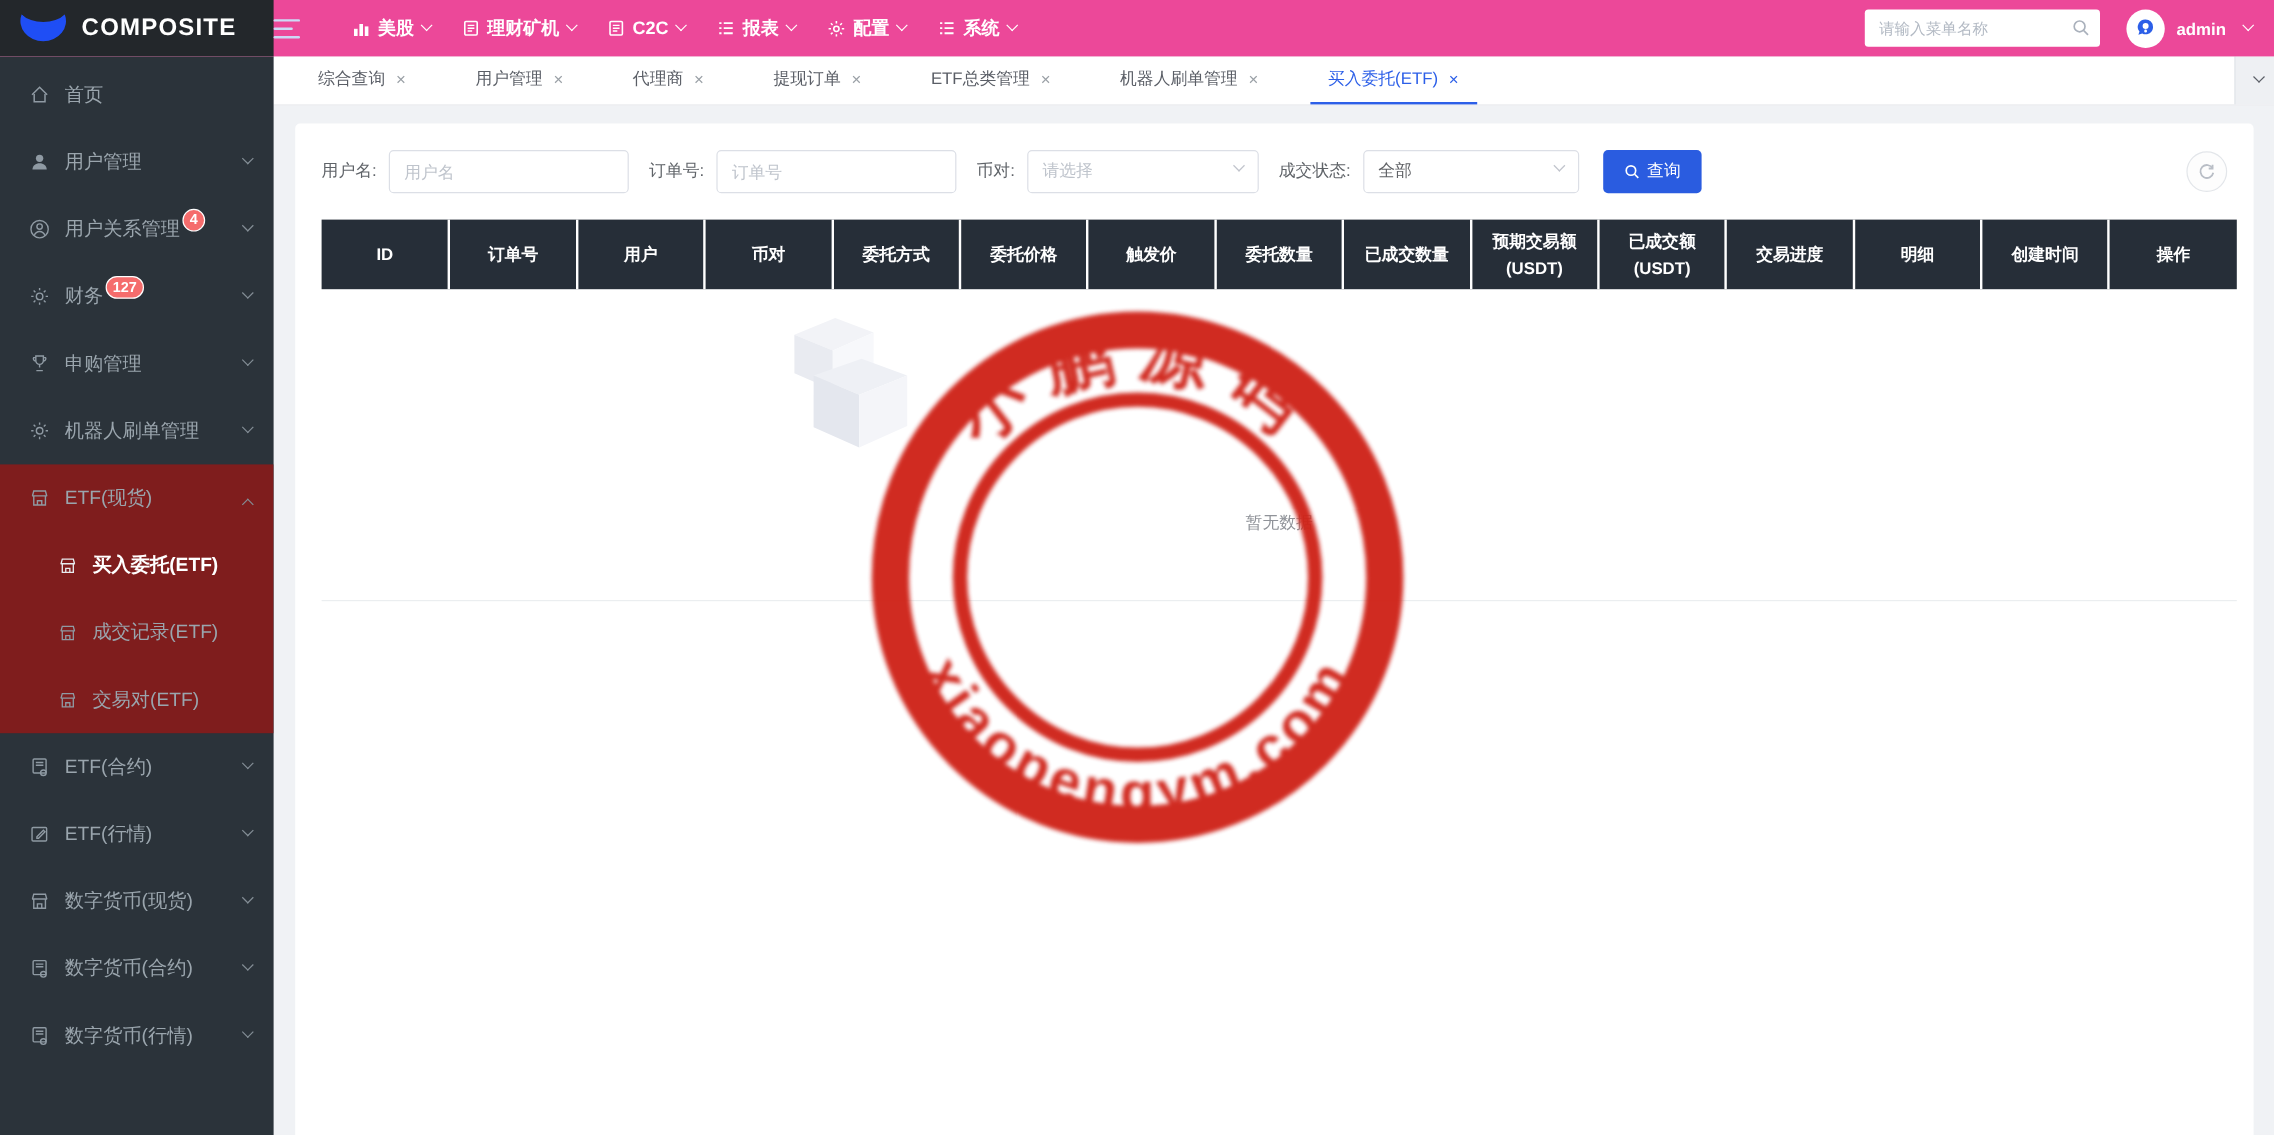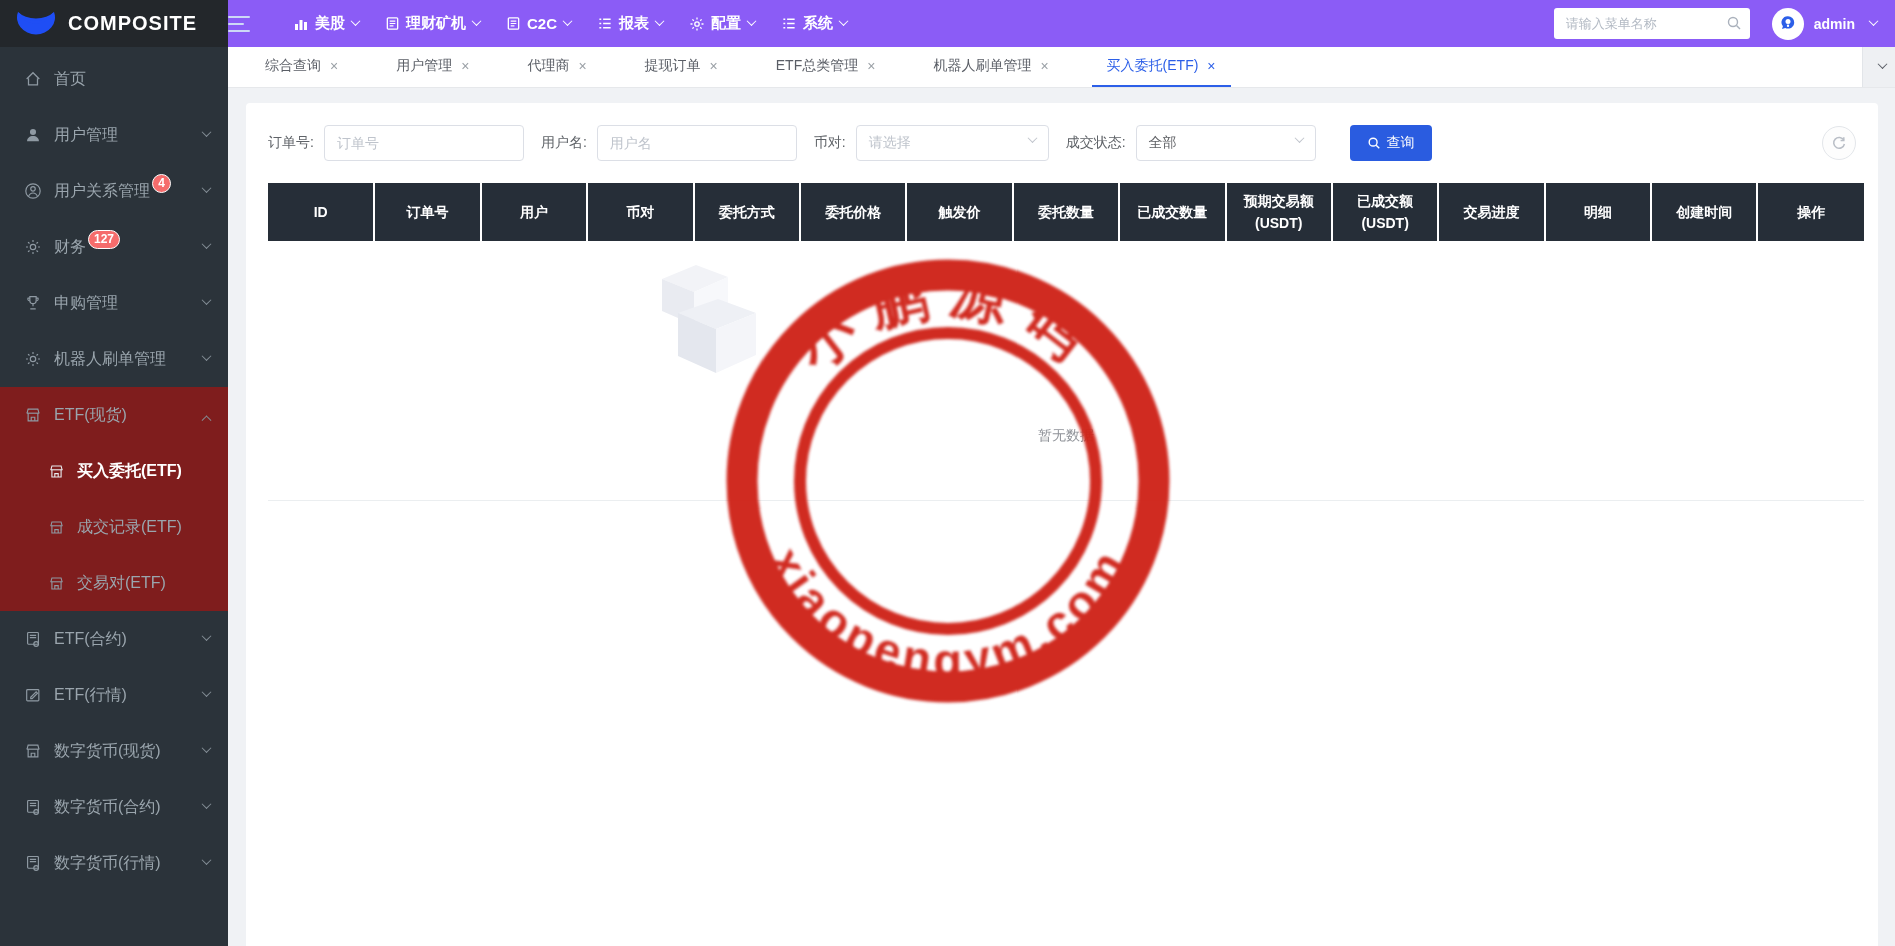--- a/index.html
+++ b/index.html
@@ -1,20 +1,20 @@
 <!DOCTYPE html>
 <html><head>
 <meta charset="utf-8">
 <style>
   * { margin:0; padding:0; box-sizing:border-box; }
   html,body { width:1895px; height:946px; overflow:hidden; background:#f0f2f5;
     font-family:"Liberation Sans","DejaVu Sans",sans-serif; }
 
   
-  .topbar { position:absolute; left:0; top:0; width:1895px; height:47px; background:#8b5cf6; display:flex; z-index:30; }
+  .topbar { position:absolute; left:0; top:0; width:1895px; height:47px; background:#ec4899; display:flex; z-index:30; }
   .logo-area { width:228px; height:47px; background:#23272b; display:flex; align-items:center; padding-left:14px; flex:0 0 auto; }
   .logo-mark { width:44px; height:40px; margin-right:10px; }
   .brand-name { color:#fff; font-size:20px; font-weight:bold; letter-spacing:1px; }
   .nav-left { display:flex; align-items:center; flex:1 1 auto; }
   .hamburger { width:26px; height:20px; display:flex; flex-direction:column; justify-content:space-between; padding:2px 0; margin-right:26px; cursor:pointer; }
   .hamburger i { display:block; height:2px; background:#cdd9f6; border-radius:1px; }
   .hamburger i:nth-child(1){ width:22px; } .hamburger i:nth-child(2){ width:16px; } .hamburger i:nth-child(3){ width:22px; }
   .nav-item { display:flex; align-items:center; color:#fff; font-size:15px; font-weight:bold; padding:0 13px; height:47px; cursor:pointer; }
   .nav-item svg { margin-right:6px; }
   .chev { display:inline-block; width:7px; height:7px; border-right:1.5px solid currentColor; border-bottom:1.5px solid currentColor; transform:rotate(45deg) translate(-1px,-1px); margin-left:7px; margin-top:-3px; }
@@ -58,21 +58,21 @@
   .filters { display:flex; align-items:center; position:relative; padding-right:60px; }
   .f-group { display:flex; align-items:center; margin-right:17px; }
   .f-label { font-size:14px; color:#5f6368; margin-right:10px; white-space:nowrap; }
   .f-input { width:200px; height:36px; border:1px solid #dcdfe6; border-radius:4px; padding:0 12px; font-size:14px; color:#606266; outline:none; font-family:inherit; background:#fff; }
   .f-input::placeholder { color:#bfc4cc; }
   .f-select { position:relative; width:193px; height:36px; border:1px solid #dcdfe6; border-radius:4px; display:flex; align-items:center; padding:0 28px 0 12px; font-size:14px; cursor:pointer; background:#fff; }
   .f-select.placeholder-style .sel-value { color:#bfc4cc; }
   .f-select .sel-value { color:#606266; }
   .f-select .chev { position:absolute; right:12px; top:13px; color:#c0c4cc; }
   .f-select.narrow { width:180px; }
-  .btn-search { display:flex; align-items:center; height:36px; background:#2a5ce0; color:#fff; font-size:14px; border:none; border-radius:4px; padding:0 17px; cursor:pointer; margin-left:17px; font-family:inherit;text-align:center; }
+  .btn-search { display:flex; align-items:center; height:36px; background:#2a5ce0; color:#fff; font-size:14px; border:none; border-radius:4px; padding:0 17px; cursor:pointer; margin-left:3px; font-family:inherit;text-align:center; }
   .btn-search svg { margin-right:6px; }
   .btn-refresh { position:absolute; right:8px; top:1px; width:34px; height:34px; border-radius:50%; border:1px solid #e3e6ea; background:#fdfdfd; display:flex; align-items:center; justify-content:center; cursor:pointer; }
 
   
   .grid { margin-top:22px; width:100%; }
   table { width:100%; border-collapse:collapse; table-layout:fixed; }
   th { background:#262e38; color:#fff; font-size:14px; font-weight:bold; height:58px; padding:6px 8px; border-right:2px solid #fff; vertical-align:middle; line-height:1.6; word-break:break-word; }
   th:last-child { border-right:none; }
   .table-empty { position:relative; height:260px; border-bottom:1px solid #ebeef0; }
   .empty-boxes { position:absolute; left:376px; top:20px; }
@@ -356,26 +356,26 @@
     <span class="side-chev chev"></span>
   </div>
 
 </aside>
 
 <main class="content">
   <div class="card">
 
     <div class="filters">
       <div class="f-group">
+        <span class="f-label">用户名:</span>
+        <input class="f-input" placeholder="用户名" style="">
+      </div>
+      <div class="f-group">
         <span class="f-label">订单号:</span>
         <input class="f-input" placeholder="订单号" style="">
-      </div>
-      <div class="f-group">
-        <span class="f-label">用户名:</span>
-        <input class="f-input" placeholder="用户名" style="">
       </div>
       <div class="f-group">
         <span class="f-label">币对:</span>
         <div class="f-select placeholder-style">
           <span class="sel-value">请选择</span>
           <span class="chev"></span>
         </div>
       </div>
       <div class="f-group">
         <span class="f-label">成交状态:</span>

